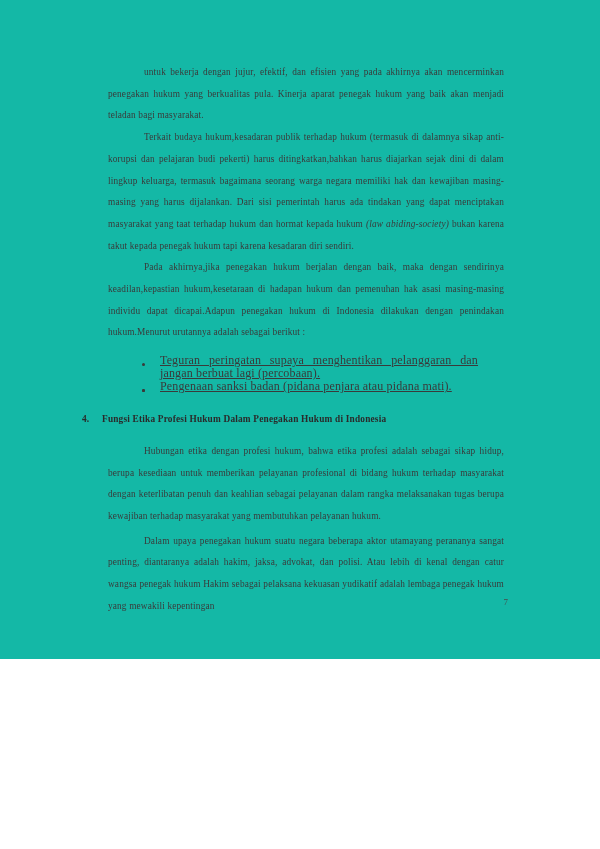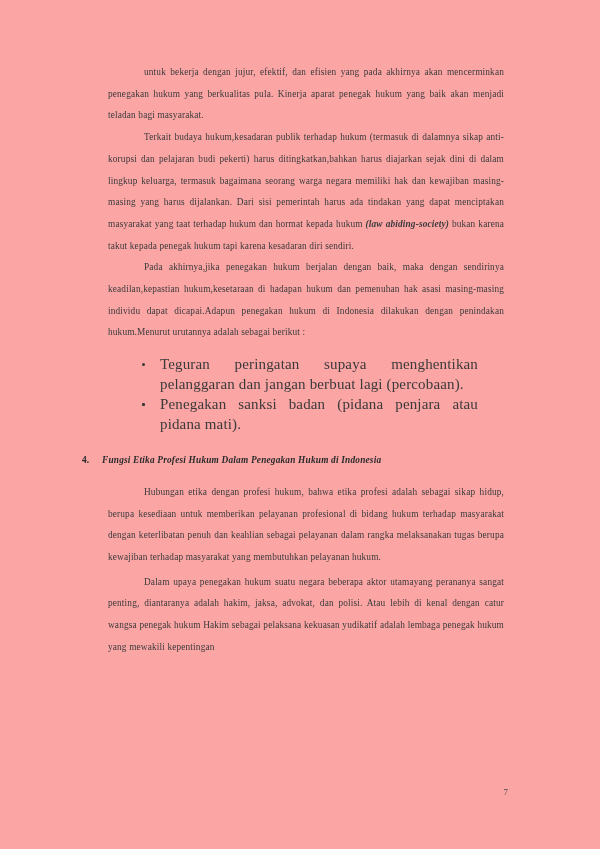--- a/index.html
+++ b/index.html
@@ -3,22 +3,22 @@
 <meta charset="utf-8">
 <style>
   html, body {
     margin: 0;
     padding: 0;
     background: #ffffff;
   }
   .page {
     position: relative;
     width: 600px;
-    height: 849px;
-    background: #fca5a5;
+    height: 659px;
+    background: #14b8a6;
     box-sizing: border-box;
     overflow: hidden;
     font-family: "Liberation Serif", "DejaVu Serif", serif;
     color: #2b2b2b;
   }
   .content {
     position: absolute;
     left: 108px;
     top: 62px;
     width: 396px;
@@ -35,40 +35,41 @@
     filter: blur(0.32px);
   }
   p.para + p.para {
     margin-top: 0px;
   }
   .gap-sm { height: 3px; }
   .gap-md { height: 10px; }
   .gap-lg { height: 16px; }
 
   .bold-italic {
-    font-weight: bold;
+    font-weight: normal;
     font-style: italic;
   }
 
   ul.bullets {
     list-style: none;
     margin: 0;
     padding: 0;
     width: 340px;
     margin-left: 30px;
   }
   ul.bullets li {
     position: relative;
-    font-size: 15px;
-    line-height: 20px;
+    font-size: 12px;
+    line-height: 13px;
     text-align: justify;
     padding-left: 22px;
     color: #3a3a3a;
     letter-spacing: 0.15px;
     filter: blur(0.32px);
+    text-decoration: underline;
   }
   ul.bullets li .bullet-dot {
     position: absolute;
     left: 4px;
     top: 9px;
     width: 3.2px;
     height: 3.2px;
     background: #3a3a3a;
     border-radius: 50%;
   }
@@ -84,21 +85,20 @@
     letter-spacing: 0.2px;
     filter: blur(0.32px);
   }
   .heading-num {
     width: 20px;
     flex: 0 0 20px;
     text-align: left;
   }
   .heading-text {
     flex: 1 1 auto;
-    font-style: italic;
   }
 
   .page-number {
     position: absolute;
     right: 92px;
     bottom: 52px;
     font-size: 9px;
     color: #4a4a4a;
     filter: blur(0.3px);
   }
@@ -113,21 +113,21 @@
 
     <p class="para"><span>Terkait budaya hukum,kesadaran publik terhadap hukum (termasuk di dalamnya sikap anti-korupsi dan pelajaran budi pekerti) harus ditingkatkan,bahkan harus diajarkan sejak dini di dalam lingkup keluarga, termasuk bagaimana seorang warga negara memiliki hak dan kewajiban masing-masing yang harus dijalankan. Dari sisi pemerintah harus ada tindakan yang dapat menciptakan masyarakat yang taat terhadap hukum dan hormat kepada hukum </span><span class="bold-italic">(law abiding-society)</span><span> bukan karena takut kepada penegak hukum tapi karena kesadaran diri sendiri.</span></p>
 
     <p class="para">Pada akhirnya,jika penegakan hukum berjalan dengan baik, maka dengan sendirinya keadilan,kepastian hukum,kesetaraan di hadapan hukum dan pemenuhan hak asasi masing-masing individu dapat dicapai.Adapun penegakan hukum di Indonesia dilakukan dengan penindakan hukum.Menurut urutannya adalah sebagai berikut :</p>
 
     <div class="gap-md"></div>
 
     <ul class="bullets">
       <li><span class="bullet-dot"></span><span>Teguran peringatan supaya menghentikan pelanggaran dan jangan berbuat lagi (percobaan).</span></li>
       <li><span class="bullet-dot"></span></li>
-      <li><span class="bullet-dot"></span><span>Penegakan sanksi badan (pidana penjara atau pidana mati).</span></li>
+      <li><span class="bullet-dot"></span><span>Pengenaan sanksi badan (pidana penjara atau pidana mati).</span></li>
     </ul>
 
     <div class="gap-lg"></div>
 
     <div class="heading-row">
       <span class="heading-num">4.</span>
       <span class="heading-text">Fungsi Etika Profesi Hukum Dalam Penegakan Hukum di Indonesia</span>
     </div>
 
     <div class="gap-md"></div>

